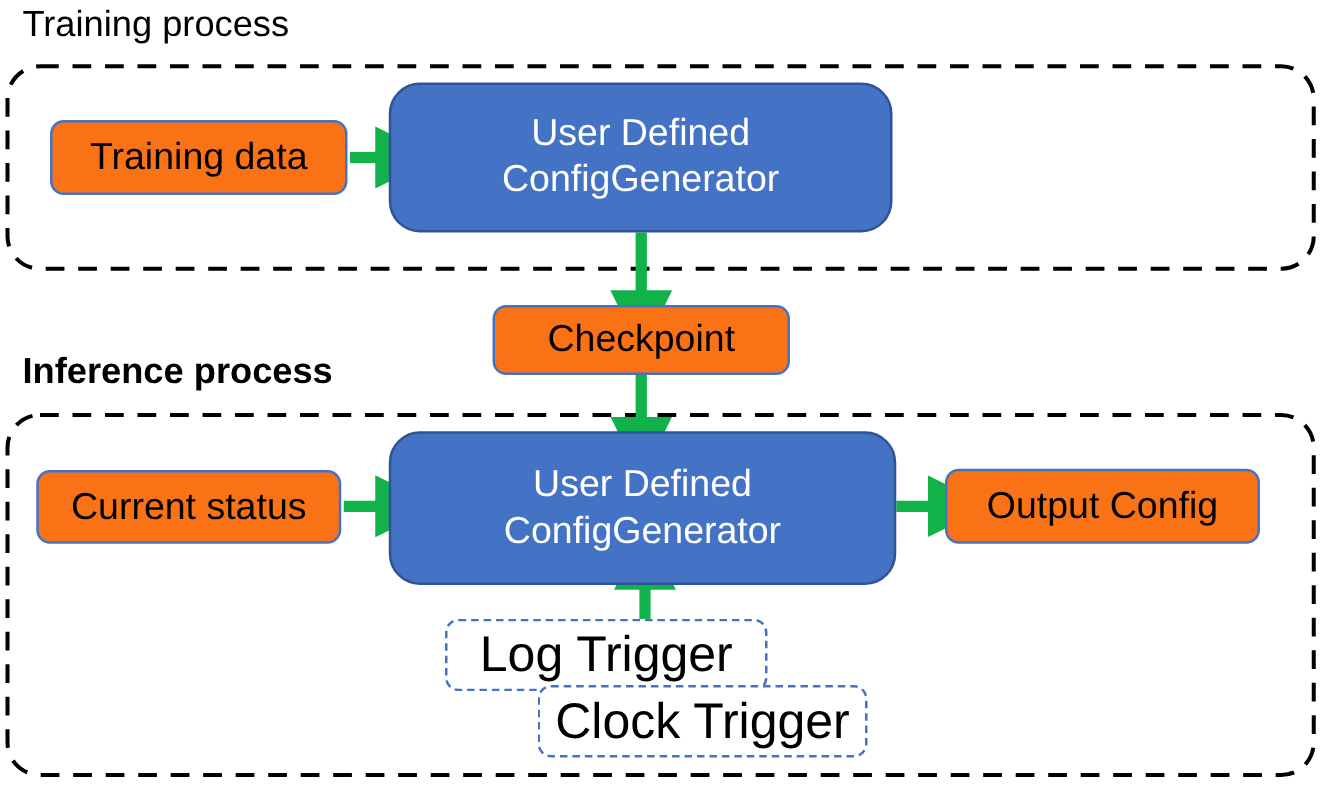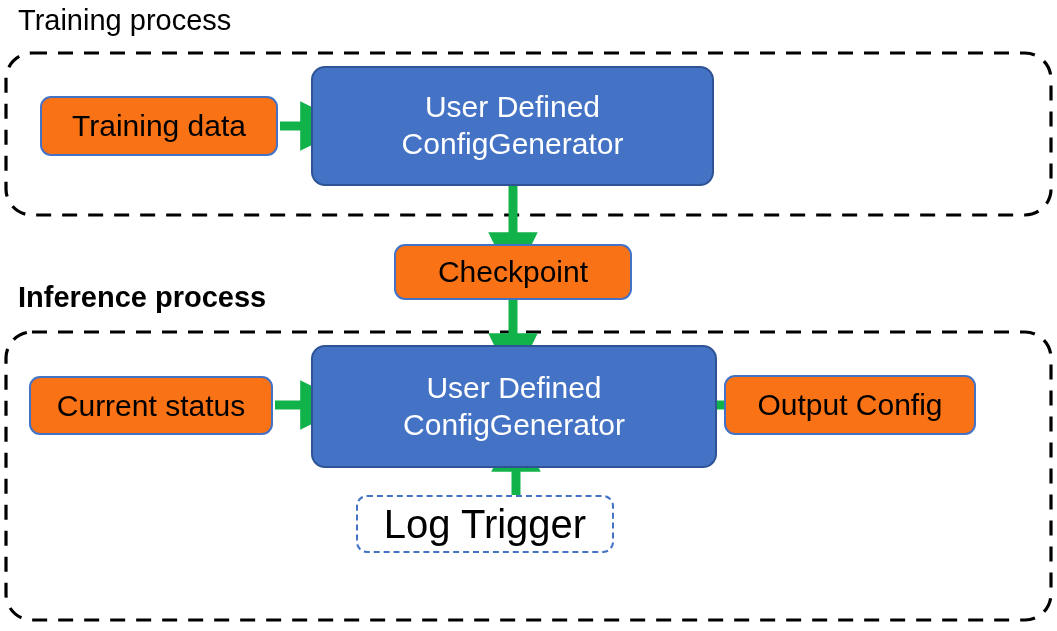--- a/index.html
+++ b/index.html
@@ -44,21 +44,21 @@
   .node-plain {
     background: #f97316;
     border: 2px solid #4473C5;
     border-radius: 11px;
     color: #000000;
     font-size: 30px;
   }
   .node-process {
     background: #4473C5;
     border: 2px solid #2E5496;
-    border-radius: 14px;
+    border-radius: 25px;
     color: #ffffff;
     font-size: 30px;
     line-height: 1.22;
   }
   .node-trigger {
     background: #ffffff;
     border: 2px dashed #4473C5;
     border-radius: 11px;
     color: #000000;
     font-size: 40px;
@@ -109,18 +109,19 @@
 
   <div class="node node-plain" style="left:29px; top:376px; width:244px; height:59px;">Current status</div>
 
   <div class="node node-plain" style="left:394px; top:244px; width:238px; height:56px;">Checkpoint</div>
 
   <div class="node node-process" style="left:311px; top:345px; width:406px; height:123px; flex-direction:column;">
     <span class="node-label">User Defined</span>
     <span class="node-label">ConfigGenerator</span>
   </div>
 
-  <div class="node node-plain" style="left:724px; top:375px; width:252px; height:60px;">Output Config</div>
+  <div class="node node-plain" style="left:756px; top:375px; width:252px; height:60px;">Output Config</div>
 
   <div class="node node-trigger" style="left:356px; top:495px; width:258px; height:58px;">Log Trigger</div>
 
+  <div class="node node-trigger" style="left:430px; top:548px; width:264px; height:58px;">Clock Trigger</div>
 
 </div>
 
 </body></html>

